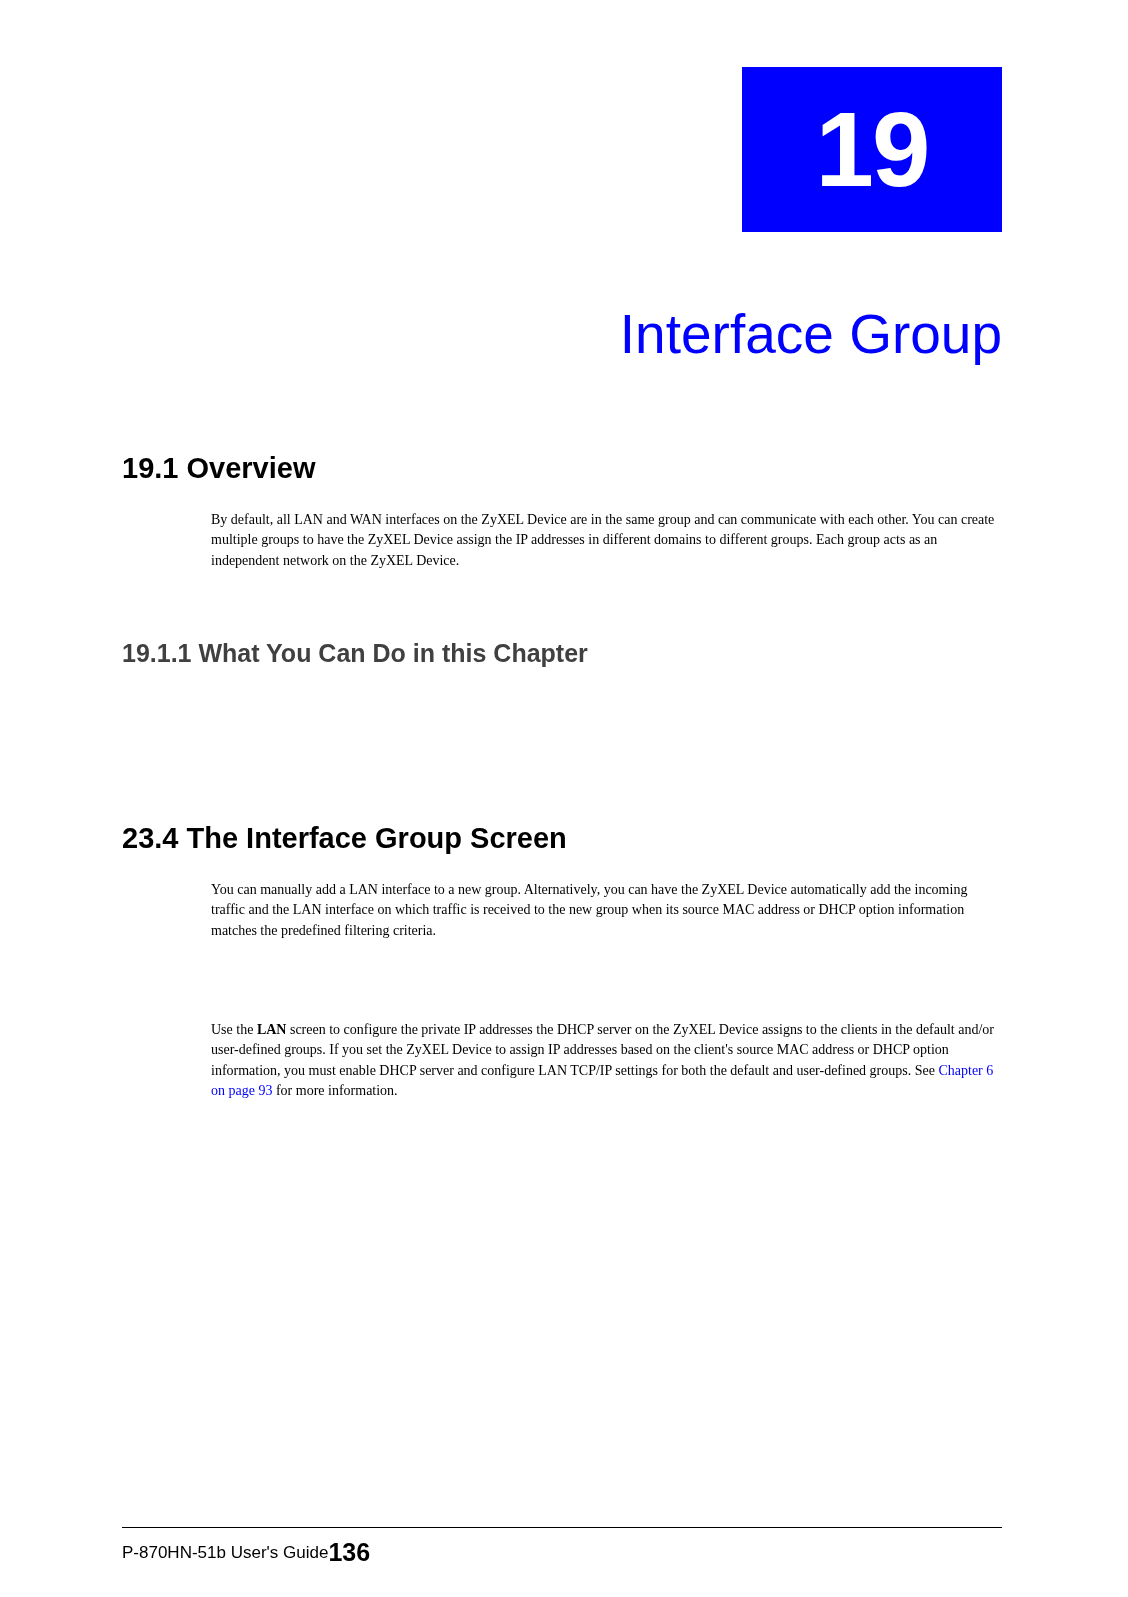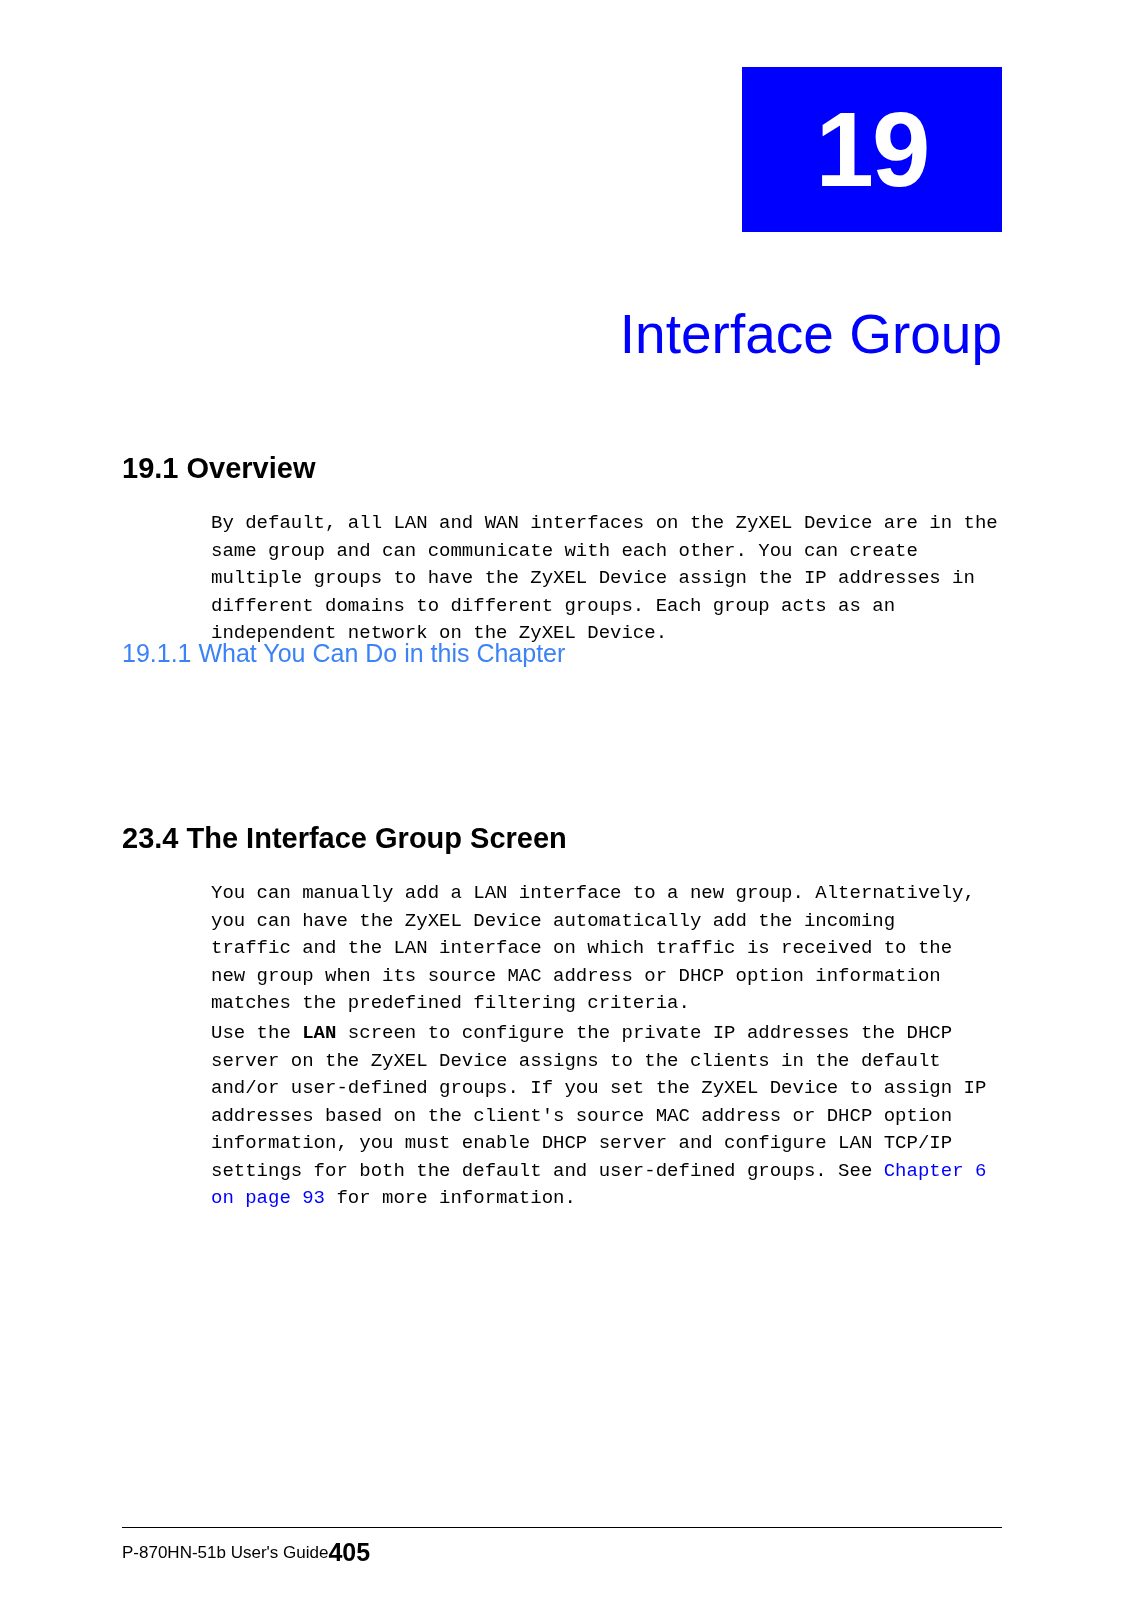--- a/index.html
+++ b/index.html
@@ -51,28 +51,28 @@
       text-align: right;
     }
     .section-h1 {
       font-size: 29px;
       font-weight: bold;
       font-family: Arial, Helvetica, sans-serif;
       color: #000;
     }
     .section-h2 {
       font-size: 25px;
-      font-weight: normal;
+      font-weight: bold;
       font-family: Arial, Helvetica, sans-serif;
-      color: #3b82f6;
+      color: #404040;
     }
     .body-text {
-      font-size: 19px;
+      font-size: 14px;
       line-height: 1.45;
-      font-family: Liberation Mono, monospace;
+      font-family: Liberation Serif, serif;
       color: #000;
     }
     .content {
       position: absolute;
       left: 122px;
       right: 126px;
     }
     .sect-19-1 {
       top: 420px;
     }
@@ -150,16 +150,16 @@
   <div class="content section-h1 sect-19-2">23.4  The Interface Group Screen</div>
 
   <div class="content body-text sect-19-2-body1">You can manually add a LAN interface to a new group. Alternatively, you can have the ZyXEL Device automatically add the incoming traffic and the LAN interface on which traffic is received to the new group when its source MAC address or DHCP option information matches the predefined filtering criteria.</div>
 
   <div class="content body-text sect-19-2-body2">
     <span>Use the </span><span class="bold">LAN</span><span> screen to configure the private IP addresses the DHCP server on the ZyXEL Device assigns to the clients in the default and/or user-defined groups. If you set the ZyXEL Device to assign IP addresses based on the client's source MAC address or DHCP option information, you must enable DHCP server and configure LAN TCP/IP settings for both the default and user-defined groups. See </span><span class="link">Chapter 6 on page 93</span><span> for more information.</span>
   </div>
 
   <div class="footer">
     <span class="footer-left">P-870HN-51b User's Guide</span>
-    <span class="footer-right">405</span>
+    <span class="footer-right">136</span>
   </div>
 
 </div>
 
 </body></html>

